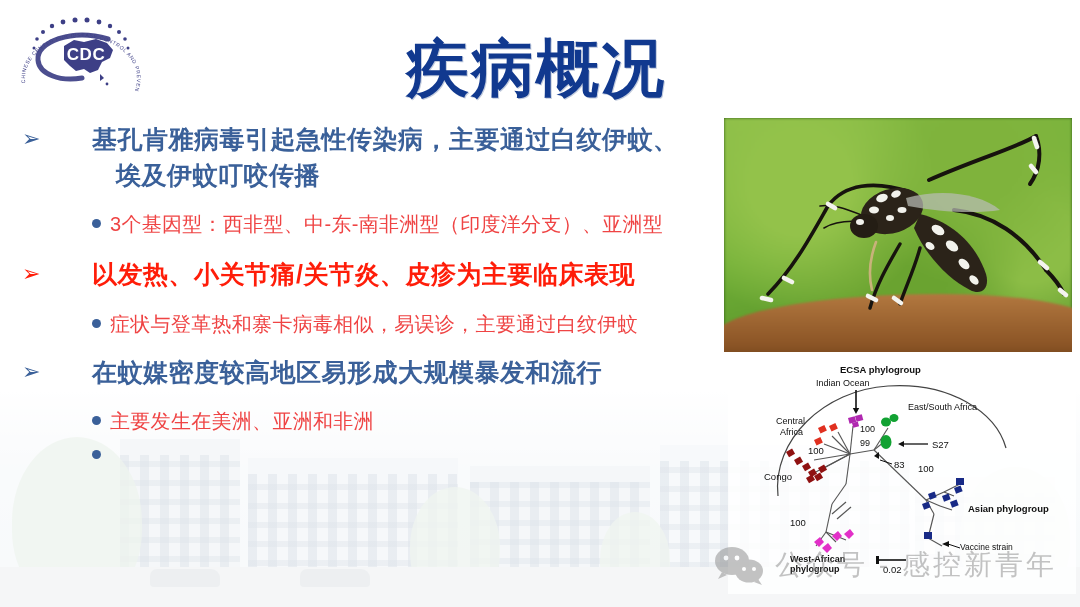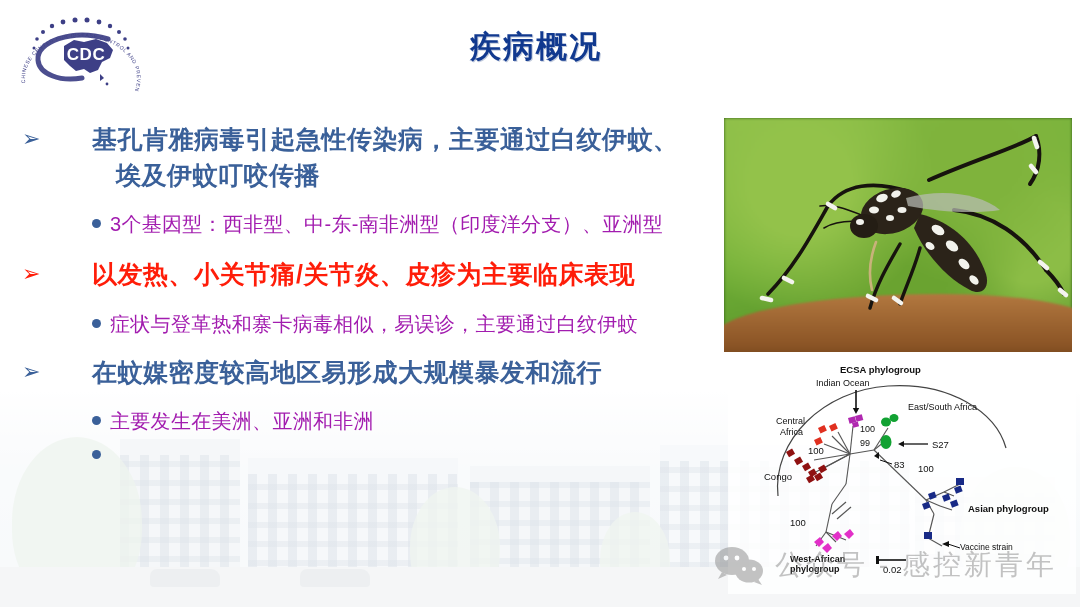--- a/index.html
+++ b/index.html
@@ -38,37 +38,37 @@
   .tree-blob.t3{left:600px;width:70px;height:95px;}
   .tree-blob.t4{left:960px;width:110px;height:140px;background:#cddfcd;}
   .road{position:absolute;left:0;bottom:0;width:100%;height:40px;background:#dfe3e6;}
   .car{position:absolute;bottom:20px;width:70px;height:18px;border-radius:7px 9px 4px 4px;background:#c5ccd3;}
 
   
   .logo{position:absolute;left:12px;top:8px;width:138px;height:92px;}
   
   .title{
     position:absolute;left:0;top:26px;width:1072px;text-align:center;
-    font-size:31px;font-weight:bold;color:#11398f;letter-spacing:2px;
+    font-size:63px;font-weight:bold;color:#11398f;letter-spacing:2px;
     text-shadow:1px 1px 0 rgba(120,140,180,.45);
   }
   
   .body-col{position:absolute;left:22px;top:122px;width:690px;}
   .lvl1{
     display:flex;align-items:flex-start;
     font-size:25px;font-weight:bold;color:#3a6099;
     line-height:1.42;margin-bottom:2px;letter-spacing:.5px;
   }
   .lvl1.red{color:#ff1d09;}
   .lvl1 .mk{flex:0 0 auto;margin-right:3px;font-size:22px;line-height:1.55;}
   .lvl1 .tx{flex:1 1 auto;margin-left:48px;}
   .lvl1 .tx .l2{display:block;padding-left:24px;}
   .lvl2{
     display:flex;align-items:flex-start;
-    font-size:20px;color:#a21caf;line-height:1.5;
+    font-size:20px;color:#ef4444;line-height:1.5;
     margin:4px 0 4px 70px;letter-spacing:.3px;
   }
   .lvl2 .dot{
     flex:0 0 auto;width:9px;height:9px;border-radius:50%;
     background:#3a6099;margin:10px 9px 0 0;
   }
   .sp-a{height:10px;}
   .sp-b{height:14px;}
   .sp-c{height:12px;}
 

